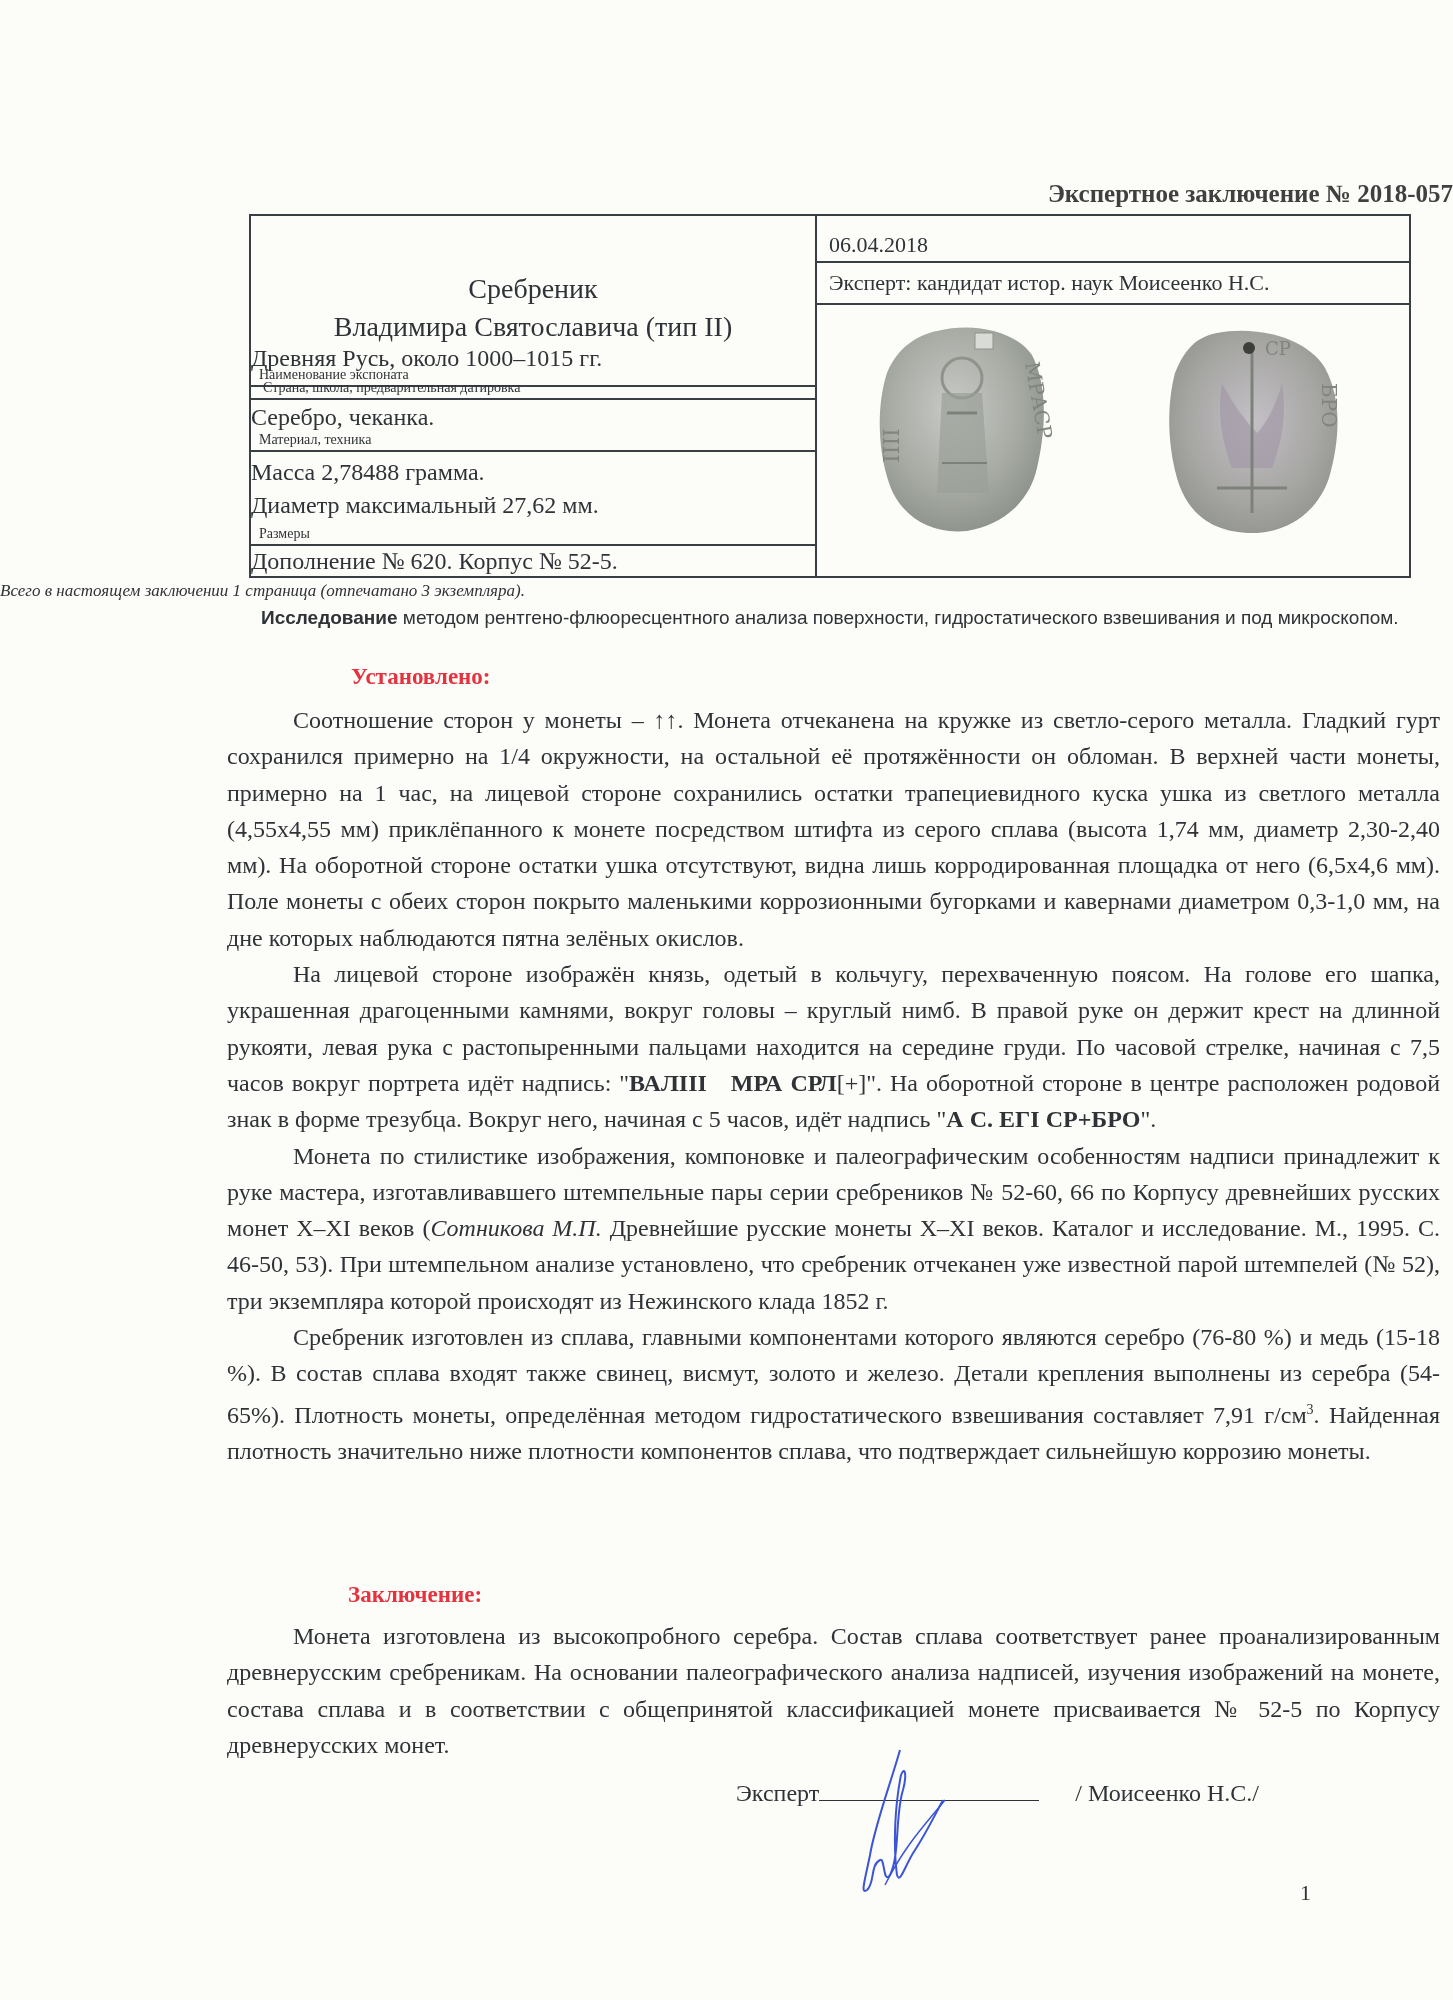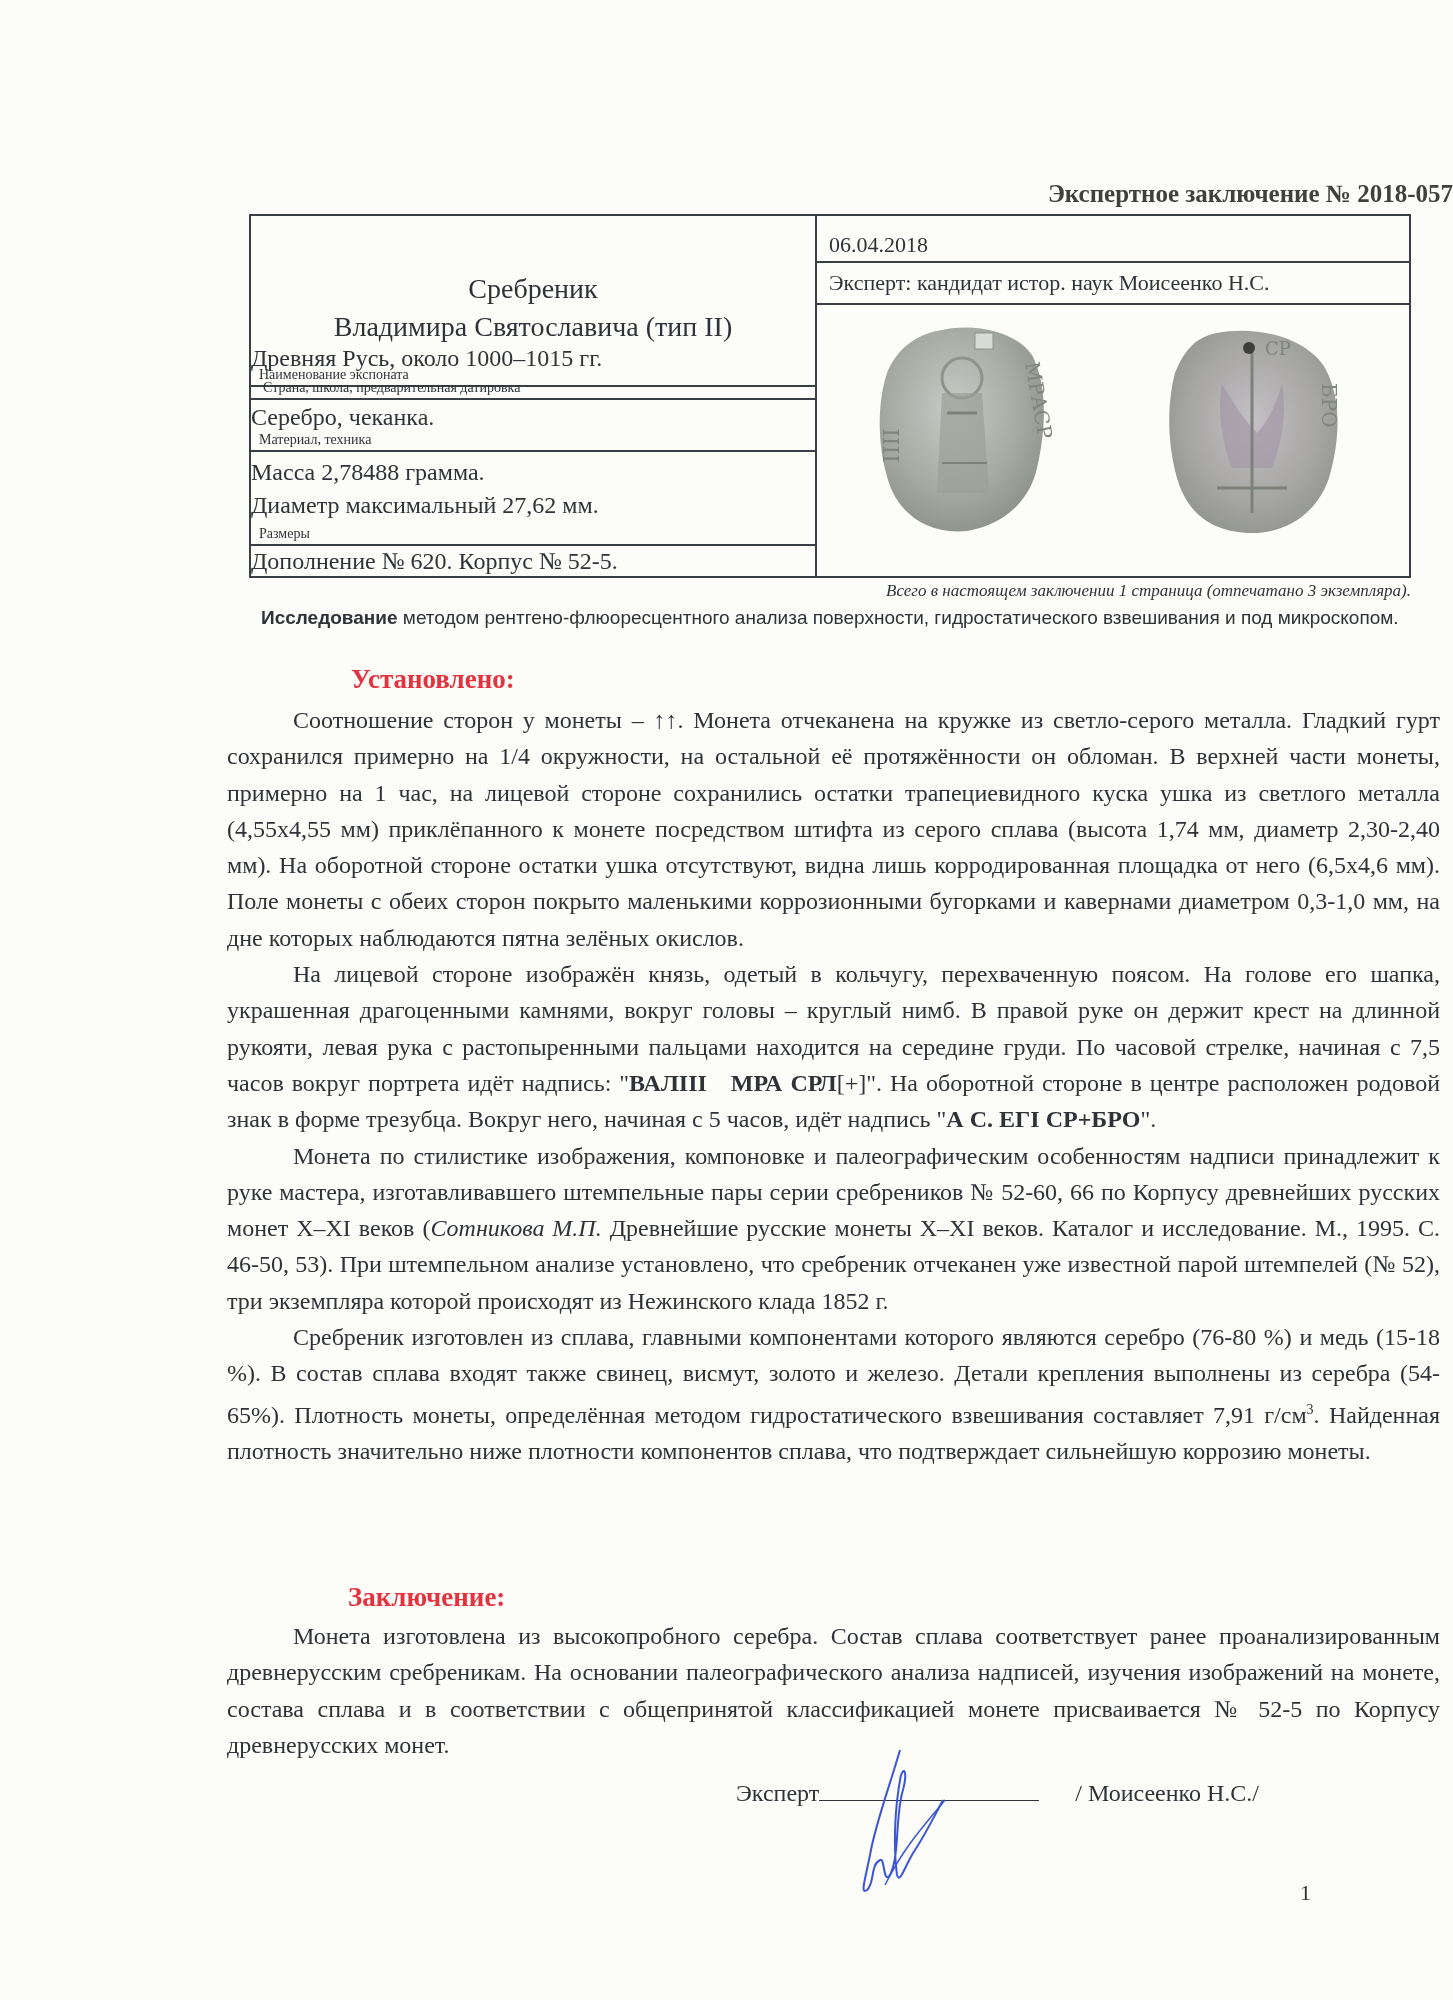--- a/index.html
+++ b/index.html
@@ -15,24 +15,24 @@
     border:2px solid #3a3f45; box-sizing:border-box; }
   .col-left { position:absolute; left:0; top:0; width:566px; height:100%; border-right:2px solid #3a3f45; box-sizing:border-box; }
   .col-right { position:absolute; left:566px; top:0; right:0; height:100%; }
   .cell { position:absolute; left:0; right:0; box-sizing:border-box; border-bottom:2px solid #3a3f45; }
   .cell:last-child { border-bottom:none; }
   .big { font-size:24px; line-height:30px; }
   .small { font-size:14px; line-height:16px; padding-left:8px; position:absolute; bottom:2px; }
   .name-title { position:absolute; top:6px; left:0; right:0; text-align:center; font-size:28px; line-height:38px; }
   .rcell { font-size:22px; padding-left:12px; line-height:33px;margin-top:12px; }
   .coins { position:absolute; left:0; right:0; top:77px; bottom:0; }
-  .note { position:absolute; left:0; width:1411px; top:581px; text-align:right; font-style:italic; font-size:17px; }
+  .note { position:absolute; left:0; width:1411px; top:581px; font-style:italic; font-size:17px; }
   .research { position:absolute; left:261px; width:1152px; top:606px; font-family:"Liberation Sans", sans-serif; font-size:19px; line-height:24px; text-align:justify; text-align-last:left; }
   .research b { font-weight:bold; }
-  .heading { position:absolute; font-weight:bold; font-size:27px; color:#e5323f; }
+  .heading { position:absolute; font-weight:bold; font-size:23px; color:#e5323f; }
   .body { position:absolute; left:227px; width:1213px; font-size:24px; line-height:36.3px; text-align:justify; }
   .body p { margin:0; text-indent:66px; }
   .sign { position:absolute; top:1780px; left:736px; font-size:24px; }
   .sign-line { display:inline-block; width:220px; border-bottom:1.5px solid #2f3338; vertical-align:baseline; margin-right:36px; }
   .page-num { position:absolute; top:1880px; left:1300px; font-size:22px; }
 </style>
 </head>
 <body>
 
 <div class="doc-title">Экспертное заключение № 2018-057</div>

